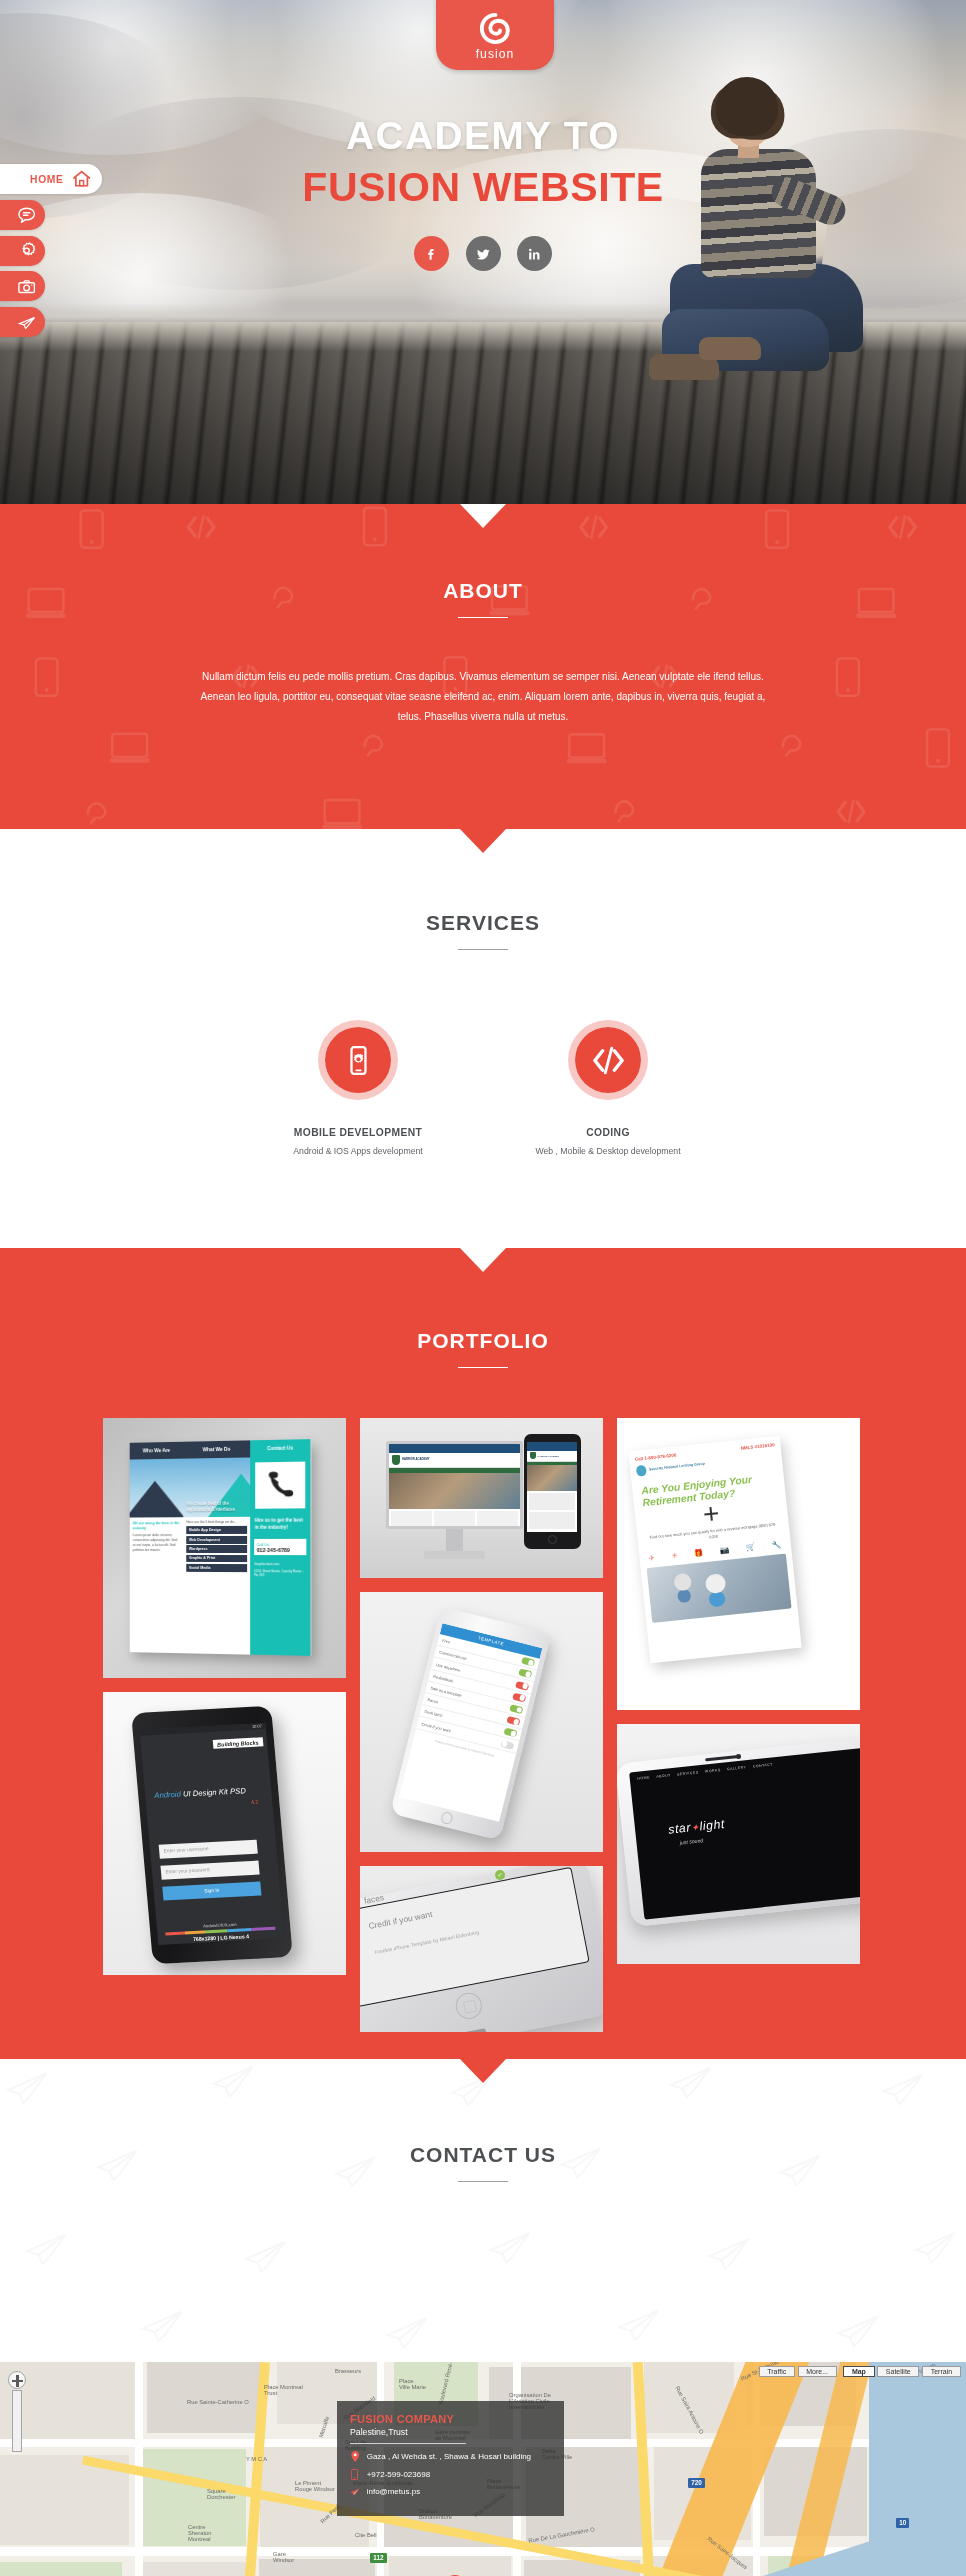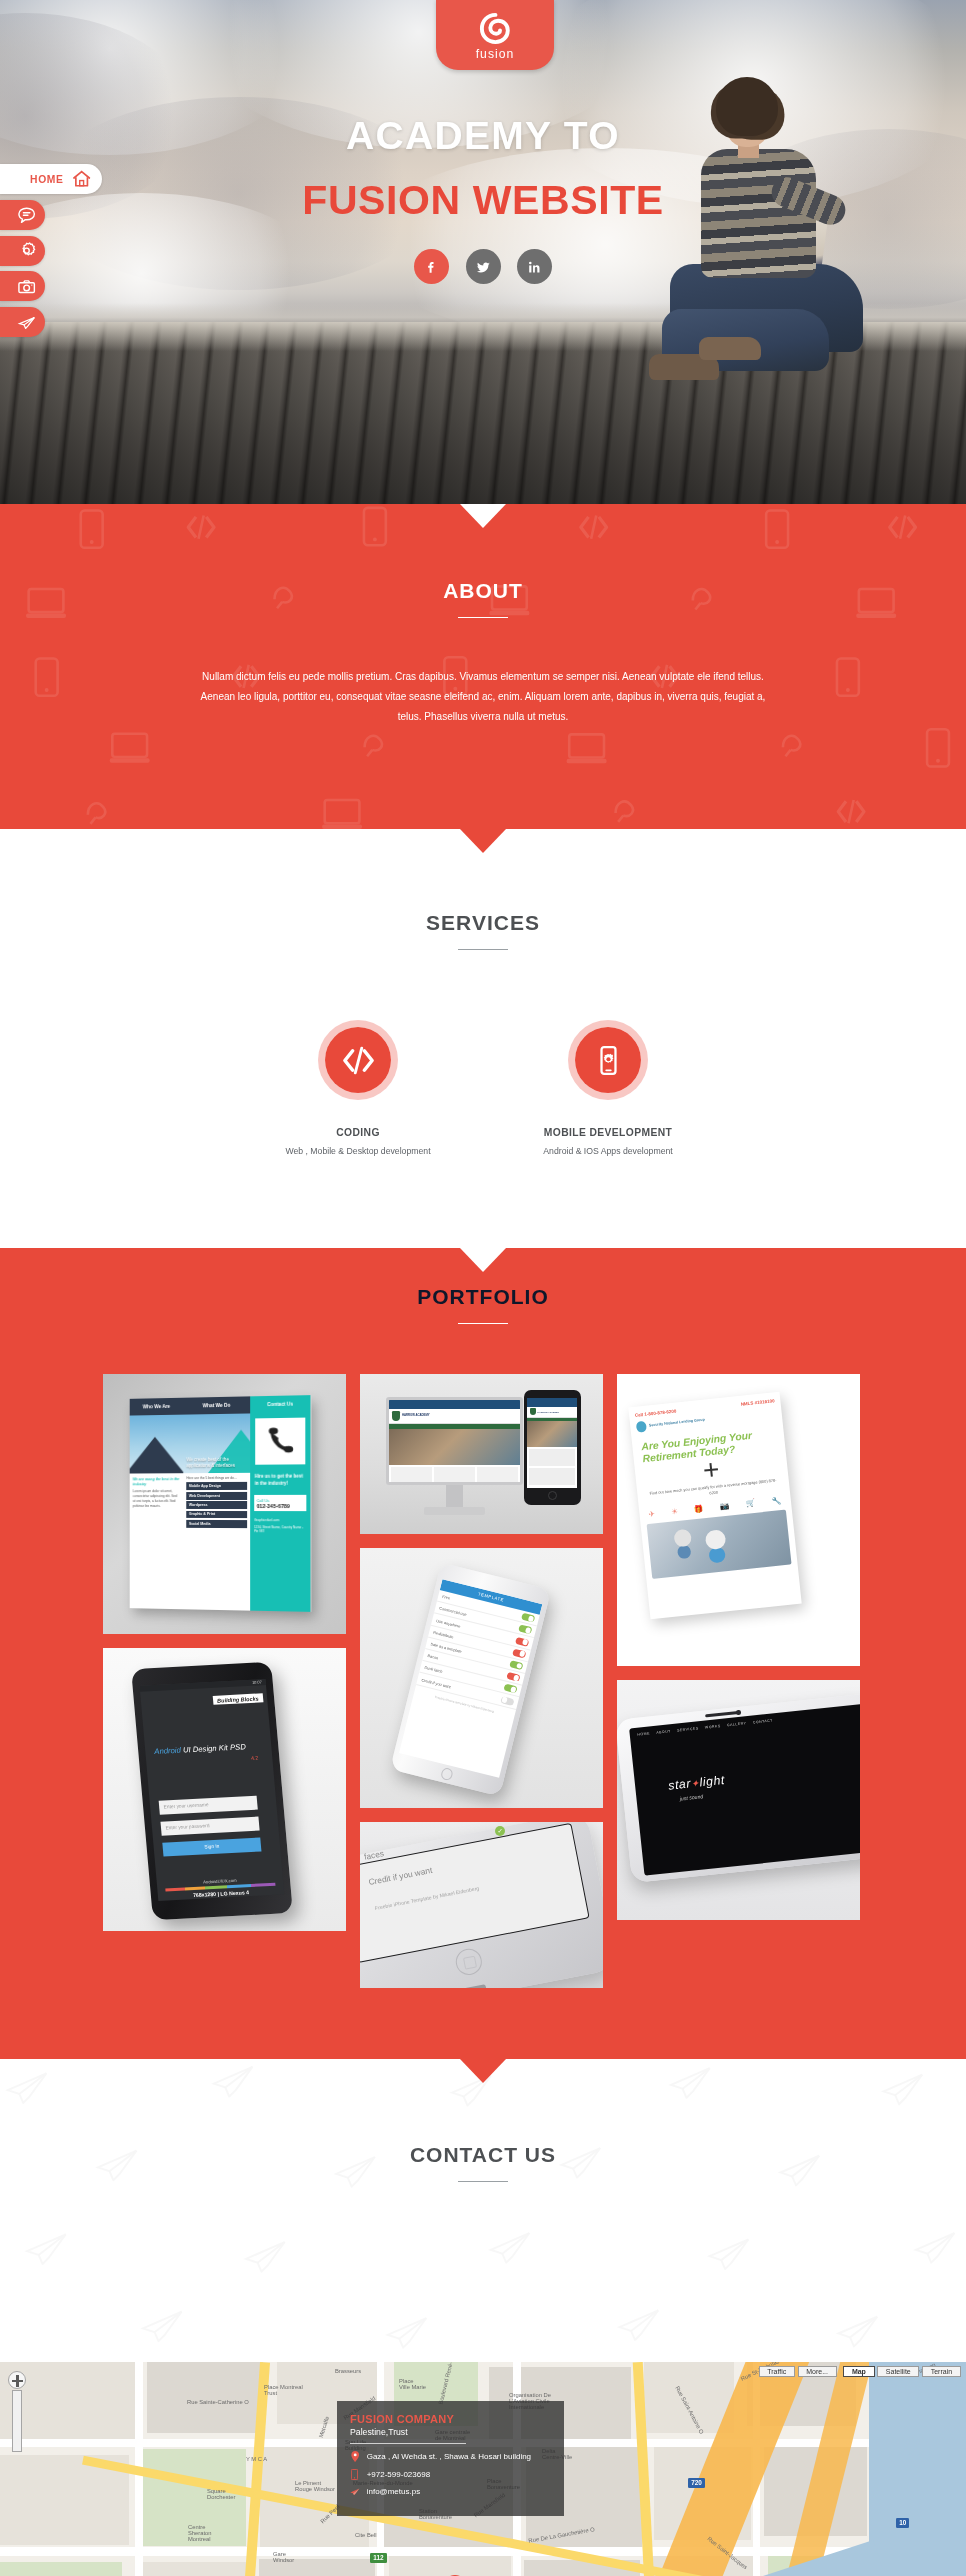--- a/index.html
+++ b/index.html
@@ -181,21 +181,21 @@
     position: absolute; left: 0; top: 115px; width: 966px;
     text-align: center; z-index: 20;
   }
   .hero-line1 {
     font-size: 39px; font-weight: bold; color: #fff; letter-spacing: 1.3px;
     text-shadow: 0 1.3px 3.9px rgba(0,0,0,0.18);
     line-height: 1.08;
   }
   .hero-line2 {
     font-size: 41px; font-weight: bold; color: #e8493a; letter-spacing: 0.6px;
-    margin-top: 21px; line-height: 1.08;
+    margin-top: 8px; line-height: 1.08;
   }
   .socials {
     margin-top: 27px; display: flex; gap: 16.7px; justify-content: center;
   }
   .social {
     width: 35px; height: 35px; border-radius: 50%;
     display: flex; align-items: center; justify-content: center;
   }
   .social.fb { background: #e8574a; }
   .social.tw { background: #6e6e6e; }
@@ -263,21 +263,21 @@
   }
   .svc-desc {
     margin-top: 7px; font-size: 8.7px; color: #5f6368; line-height: 1.55;
   }
 
   
   .portfolio {
     position: relative; width: 966px; height: 811px;
     background: #e8493a; overflow: hidden;
   }
-  .portfolio .sec-title { color: #0f172a; padding-top: 37px; }
+  .portfolio .sec-title { color: #ffffff; padding-top: 81px; }
   .portfolio .sec-rule { background: #fff; }
   .pf-grid {
     position: relative;
     width: 760px; margin: 50px auto 0;
     display: flex; gap: 14px;
   }
   .pf-col { display: flex; flex-direction: column; gap: 14px; width: 243px; }
   .pf-item {
     background: #efeff0; position: relative; overflow: hidden;
   }
@@ -644,41 +644,41 @@
 
   <section class="services">
     <div class="notch-down notch-red"></div>
     <h2 class="sec-title">SERVICES</h2>
     <div class="sec-rule"></div>
 
     <div class="svc-row">
 
       <div class="svc">
         <div class="svc-circle">
-          <svg width="35" height="35" viewBox="0 0 54 54">
-            <path d="M18 12 L6 27 L18 42" fill="none" stroke="#fff" stroke-width="5.4" stroke-linejoin="round" stroke-linecap="round"></path>
-            <path d="M36 12 L48 27 L36 42" fill="none" stroke="#fff" stroke-width="5.4" stroke-linejoin="round" stroke-linecap="round"></path>
-            <path d="M32 8 L22 46" stroke="#fff" stroke-width="4.4" stroke-linecap="round"></path>
-          </svg>
-        </div>
-        <div class="svc-name">CODING</div>
-        <div class="svc-desc">Web , Mobile &amp; Desktop development</div>
-      </div>
-
-      <div class="svc">
-        <div class="svc-circle">
           <svg width="33" height="33" viewBox="0 0 52 52">
             <rect x="15" y="5" width="22" height="42" rx="4" fill="none" stroke="#fff" stroke-width="3.6"></rect>
             <rect x="21" y="40" width="10" height="3" rx="1.5" fill="#fff"></rect>
             <path d="M26 13.5 l2.6 1.2 2.4-1.6 1.7 2.2 2.8-.3 .6 2.8 -1 2.7 1.8 2.3 -2.1 2 .4 2.8 -2.8 .6 -1.2 2.6 -2.7-.9 -2.3 1.8 -2-2.1 -2.8 .4 -.6-2.8 -2.6-1.2 .9-2.7 -1.8-2.3 2.1-2 -.4-2.8 2.8-.6z" transform="translate(-0.5,2) scale(0.78) translate(7,4)" fill="#fff"></path>
             <circle cx="26" cy="24" r="3.3" fill="#e8493a"></circle>
           </svg>
         </div>
         <div class="svc-name">MOBILE DEVELOPMENT</div>
         <div class="svc-desc">Android &amp; IOS Apps development</div>
+      </div>
+
+      <div class="svc">
+        <div class="svc-circle">
+          <svg width="35" height="35" viewBox="0 0 54 54">
+            <path d="M18 12 L6 27 L18 42" fill="none" stroke="#fff" stroke-width="5.4" stroke-linejoin="round" stroke-linecap="round"></path>
+            <path d="M36 12 L48 27 L36 42" fill="none" stroke="#fff" stroke-width="5.4" stroke-linejoin="round" stroke-linecap="round"></path>
+            <path d="M32 8 L22 46" stroke="#fff" stroke-width="4.4" stroke-linecap="round"></path>
+          </svg>
+        </div>
+        <div class="svc-name">CODING</div>
+        <div class="svc-desc">Web , Mobile &amp; Desktop development</div>
       </div>
     </div>
   </section>
 
   <section class="portfolio">
     <div class="notch-down notch-white"></div>
     <h2 class="sec-title">PORTFOLIO</h2>
     <div class="sec-rule"></div>
 
     <div class="pf-grid">

